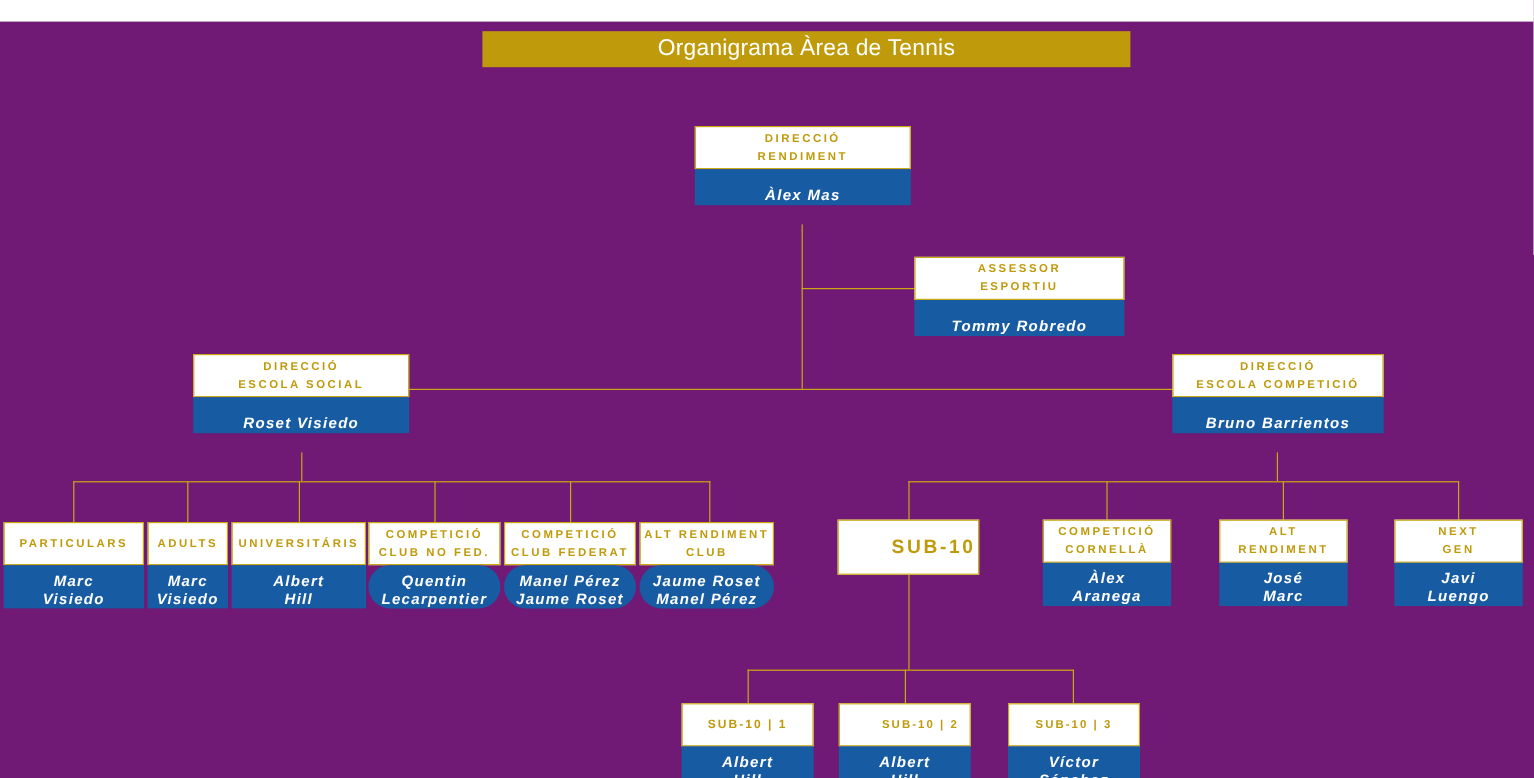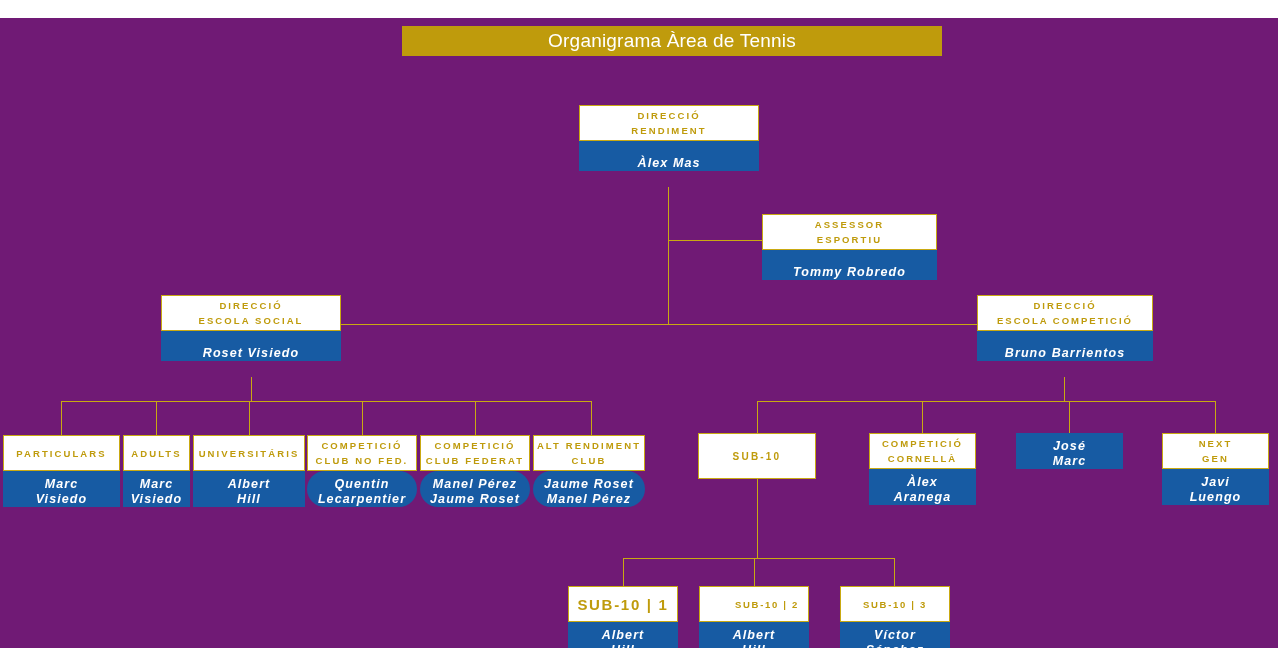--- a/index.html
+++ b/index.html
@@ -231,56 +231,60 @@
       <span class="ln">ALT RENDIMENT</span>
       <span class="ln">CLUB</span>
     </div>
     <div class="person person-h36 pfs-xs">
       <span class="ln">Jaume Roset</span>
       <span class="ln">Manel Pérez</span>
     </div>
   </div>
 
   <div class="node" style="left:698px; top:415px; width:118px;">
-    <div class="role role-h46" style="font-size:10px;letter-spacing:2.2px;">
+    <div class="role role-h46" style="font-size:16px;letter-spacing:2.2px;align-items:flex-end;">
       <span class="ln">SUB-10</span>
     </div>
   </div>
 
   <div class="node" style="left:869px; top:415px; width:107px;">
     <div class="role role-h36 fs-xs">
       <span class="ln">COMPETICIÓ</span>
       <span class="ln">CORNELLÀ</span>
     </div>
     <div class="person person-h36 pfs-sm">
       <span class="ln">Àlex</span>
       <span class="ln">Aranega</span>
     </div>
   </div>
 
   <div class="node" style="left:1016px; top:415px; width:107px;">
+    <div class="role role-h36 fs-xs">
+      <span class="ln">ALT</span>
+      <span class="ln">RENDIMENT</span>
+    </div>
     <div class="person person-h36 pfs-sm">
       <span class="ln">José</span>
       <span class="ln">Marc</span>
     </div>
   </div>
 
   <div class="node" style="left:1162px; top:415px; width:107px;">
     <div class="role role-h36 fs-xs">
       <span class="ln">NEXT</span>
       <span class="ln">GEN</span>
     </div>
     <div class="person person-h36 pfs-sm">
       <span class="ln">Javi</span>
       <span class="ln">Luengo</span>
     </div>
   </div>
 
   <div class="node" style="left:568px; top:568px; width:110px;">
-    <div class="role role-h36" style="font-size:15px;letter-spacing:1.7px;">
+    <div class="role role-h36" style="font-size:10px;letter-spacing:1.7px;">
       <span class="ln">SUB-10 | 1</span>
     </div>
     <div class="person person-h36 pfs-sm">
       <span class="ln">Albert</span>
       <span class="ln">Hill</span>
     </div>
   </div>
 
   <div class="node" style="left:699px; top:568px; width:110px;">
     <div class="role role-h36" style="font-size:9.5px;letter-spacing:1.7px;padding-left:28px;">

